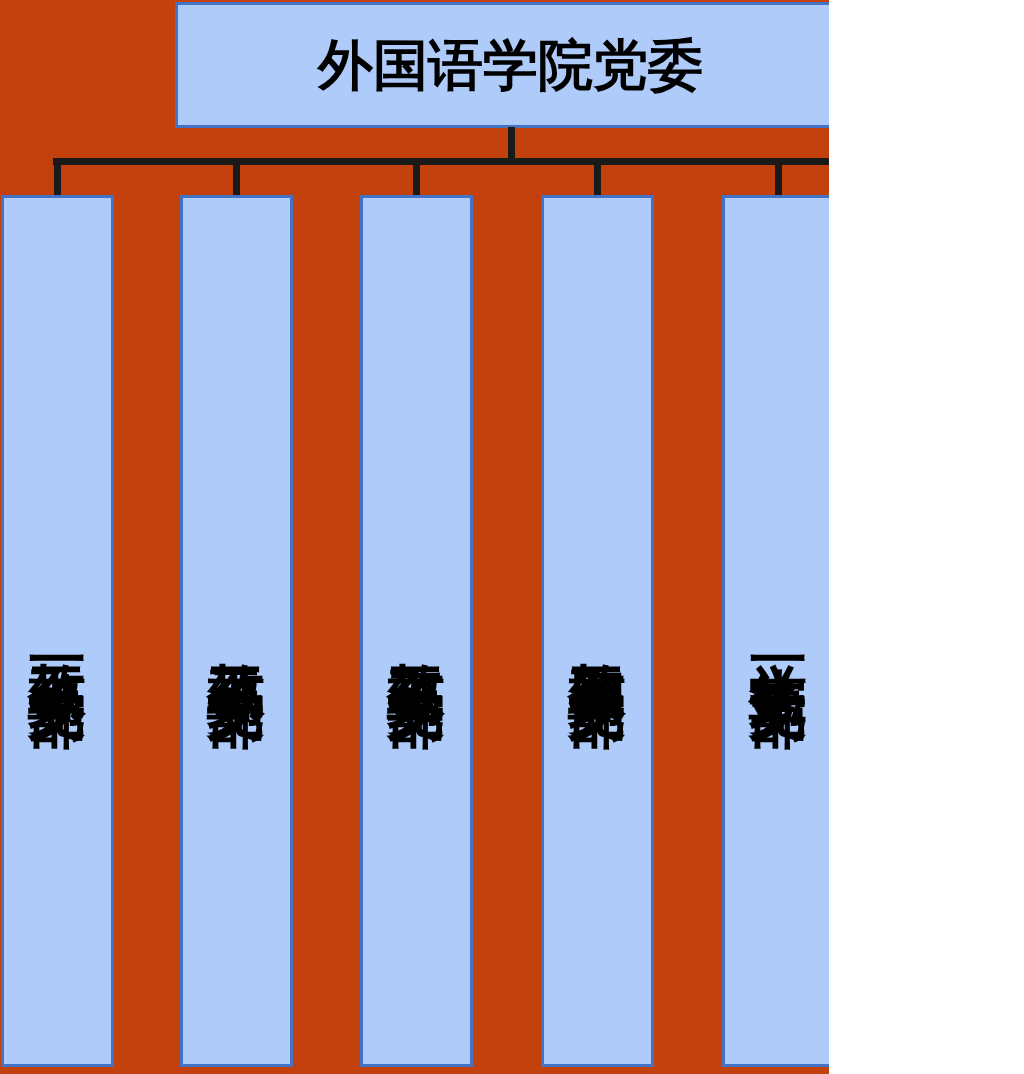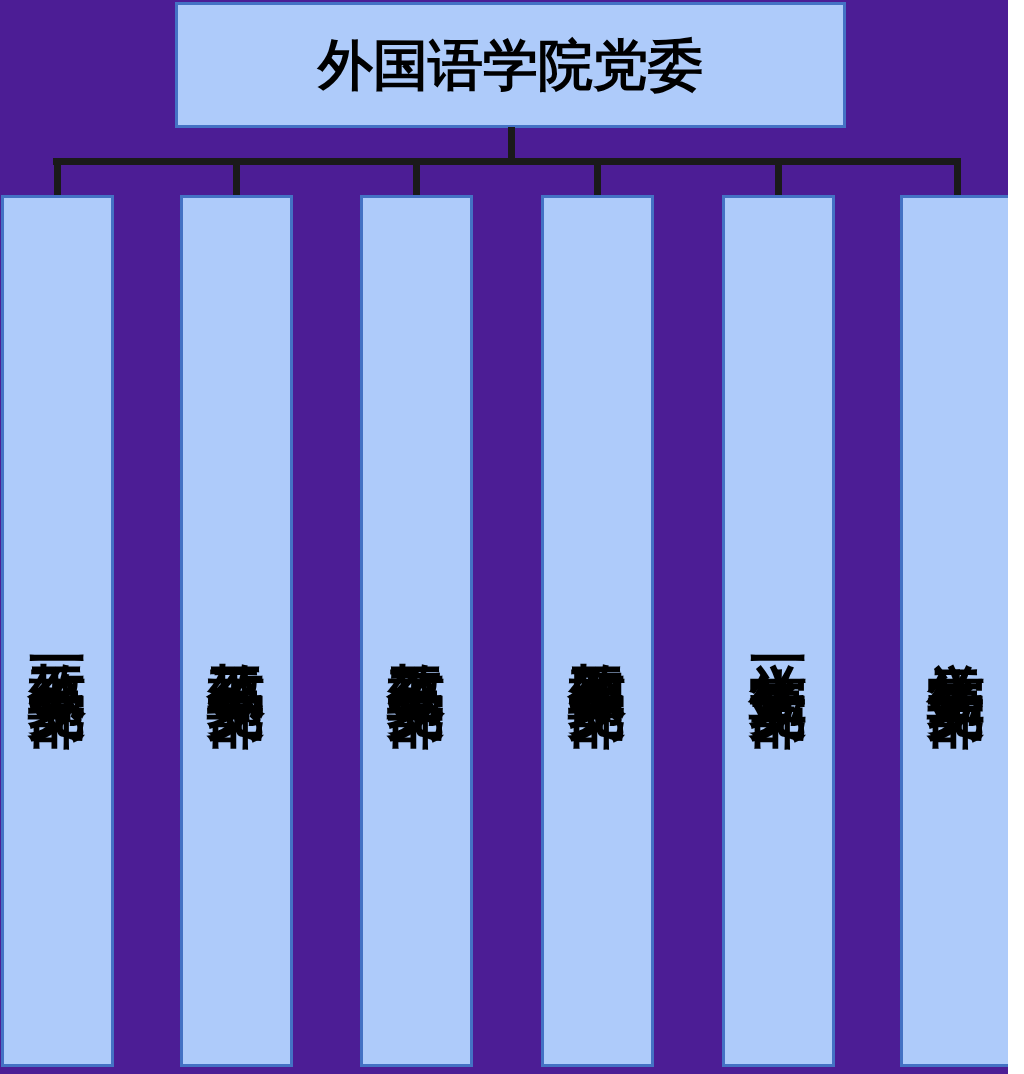--- a/index.html
+++ b/index.html
@@ -5,23 +5,23 @@
   html, body {
     margin: 0;
     padding: 0;
     background: #ffffff;
   }
   body {
     font-family: "DejaVu Sans", "Liberation Sans", sans-serif;
   }
   #org-chart {
     position: relative;
-    width: 1008px;
+    width: 829px;
     height: 1074px;
-    background: #4c1d95;
+    background: #c2410c;
     overflow: hidden;
   }
 
   
   .node {
     position: absolute;
     box-sizing: border-box;
     background: #aecbfa;
     border: 3px solid #4472c4;
     display: flex;

